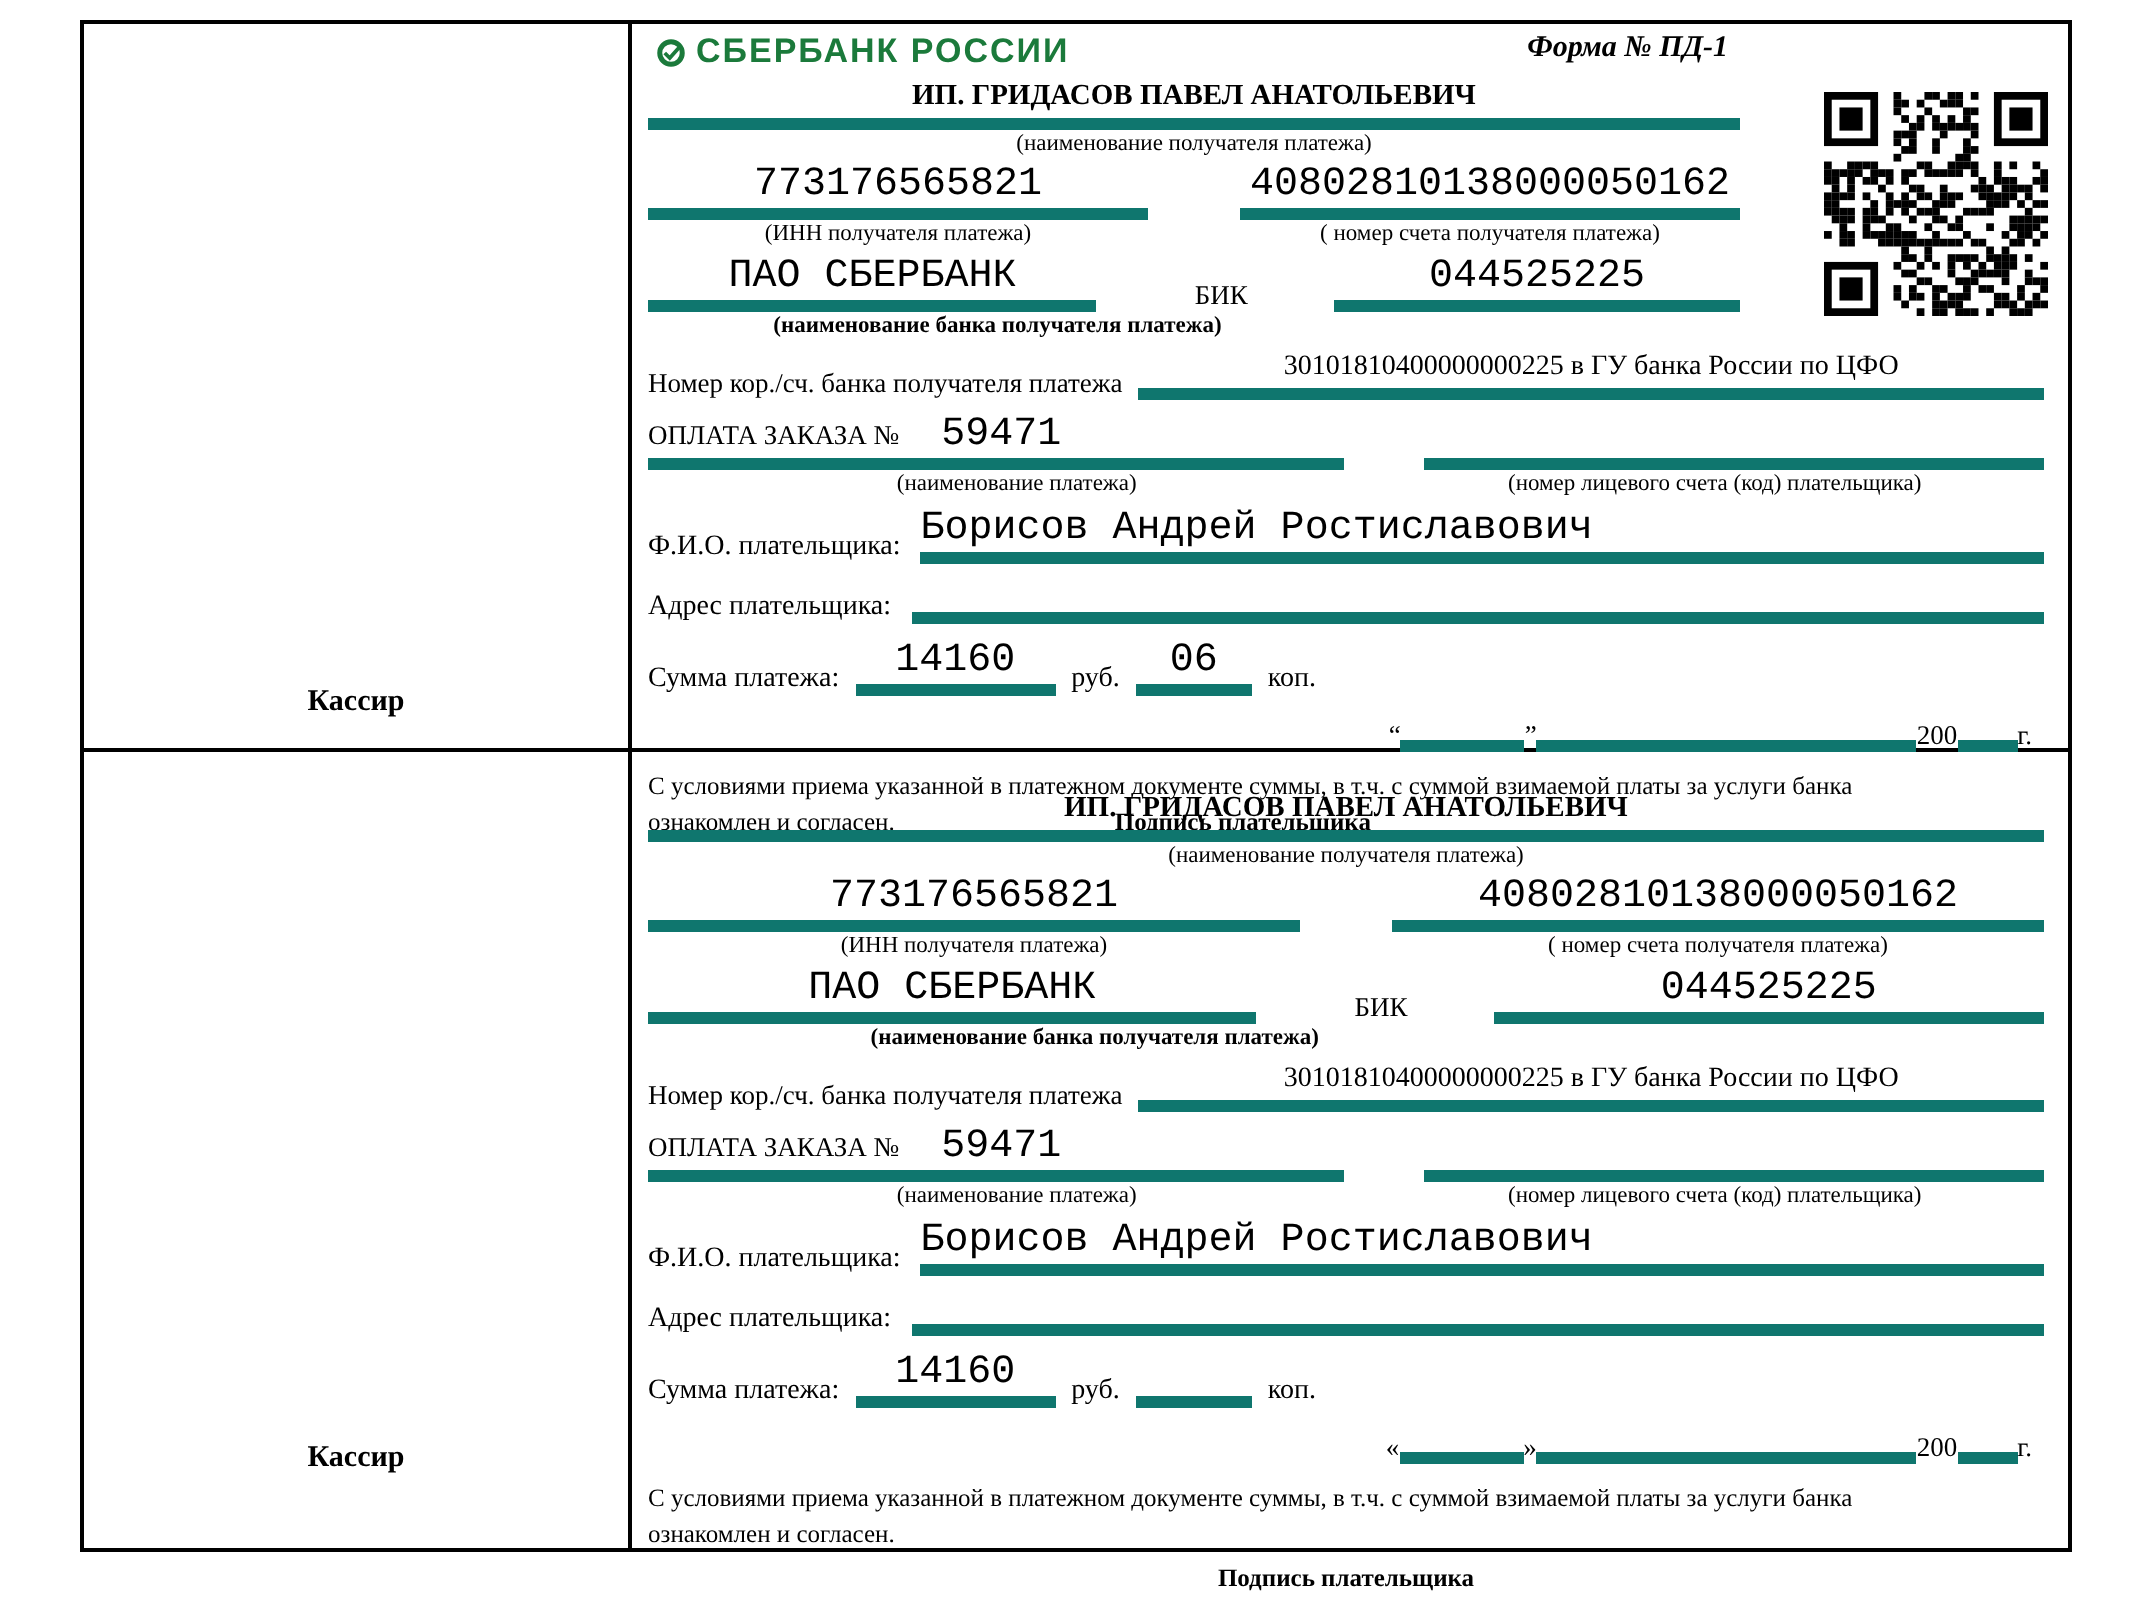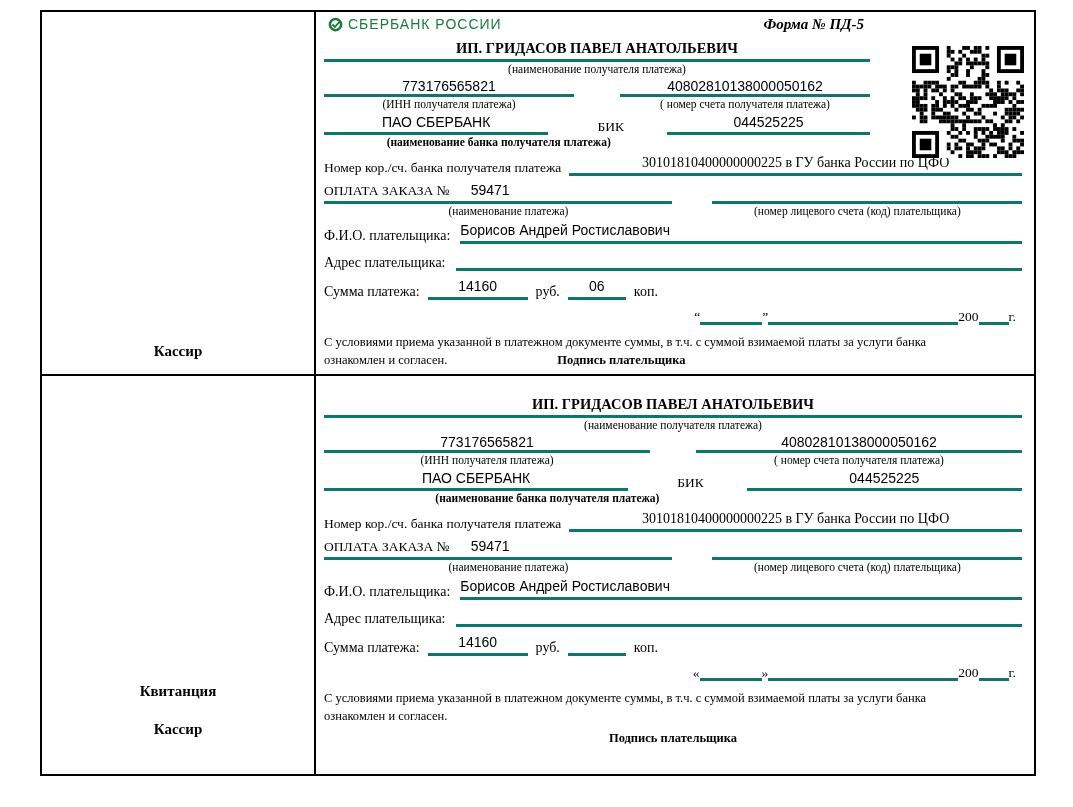--- a/index.html
+++ b/index.html
@@ -11,28 +11,28 @@
   .stub{width:272px;min-width:272px;border-right:2px solid #000;position:relative;text-align:center;}
   .stub-title,.stub-cashier{font-weight:bold;font-size:15px;}
   .stub-top-title{margin-top:40px;}
   .stub-cashier{position:absolute;left:0;right:0;}
   .slip-top .stub-cashier{bottom:14px;}
   .slip-bottom .stub-title{position:absolute;left:0;right:0;bottom:74px;}
   .slip-bottom .stub-cashier{bottom:36px;}
   .body{flex:1;position:relative;padding:4px 12px 0 8px;font-size:13px;}
   .hdr-row{display:flex;align-items:flex-start;justify-content:space-between;height:22px;margin-bottom:2px;}
   .brand{display:flex;align-items:center;gap:5px;margin-left:4px;}
-  .brand-text{color:#1b7a3b;font-weight:normal;font-size:14px;letter-spacing:1px;font-family:"Liberation Sans",sans-serif;}
+  .brand-text{color:#1b7a3b;font-weight:bold;font-size:17px;letter-spacing:1px;font-family:"Liberation Sans",sans-serif;}
   .form-no{font-weight:bold;font-style:italic;font-size:15px;margin-right:158px;white-space:nowrap;}
   .qr{position:absolute;top:34px;right:10px;width:112px;height:112px;}
   .qr-pad{padding-right:152px;}
-  .u{border-bottom:3px solid #0f766e;}
+  .u{border-bottom:6px solid #0f766e;}
   .center{text-align:center;}
   .small{font-size:11.5px;}
-  .val{font-family:Liberation Sans, sans-serif;font-size:14px;}
+  .val{font-family:Liberation Mono, monospace;font-size:20px;}
   .recipient{font-weight:bold;font-size:14.5px;padding-bottom:2px;text-align:center;}
   .sec1 .recipient{margin-top:16px;}
   .label-line{margin-top:1px;}
   .two-col{display:flex;gap:46px;margin-top:3px;}
   .col{flex:1;min-height:18px;}
   .bank-row{display:flex;align-items:flex-end;margin-top:4px;gap:23px;}
   .bank-line{flex:1.05;min-height:18px;}
   .bik-label{margin:0 20px 0 26px;font-size:13.5px;white-space:nowrap;}
   .bik-line{flex:0.95;min-height:18px;}
   .bank-label-wrap{width:64%;margin-top:1px;font-weight:bold;}
@@ -78,21 +78,21 @@
       <div class="hdr-row">
         <div class="brand">
           <span class="brand-mark">
             <svg width="15" height="15" viewBox="0 0 24 24">
                 <circle cx="12" cy="12" r="9" fill="none" stroke="#1b7a3b" stroke-width="4"></circle>
                 <path d="M7 12l4 4 8-9" stroke="#1b7a3b" stroke-width="3" fill="none"></path>
               </svg>
           </span>
           <span class="brand-text">СБЕРБАНК РОССИИ</span>
         </div>
-        <div class="form-no">Форма № ПД-5</div>
+        <div class="form-no">Форма № ПД-1</div>
       </div>
 
       <div class="qr"><svg xmlns="http://www.w3.org/2000/svg" width="112" height="112" viewBox="0 0 100 100">
             <rect width="100" height="100" fill="#fff"></rect>
             <rect x="31.03" y="0.00" width="3.45" height="3.45" fill="#000"></rect>
             <rect x="44.83" y="0.00" width="3.45" height="3.45" fill="#000"></rect>
             <rect x="48.28" y="0.00" width="3.45" height="3.45" fill="#000"></rect>
             <rect x="55.17" y="0.00" width="3.45" height="3.45" fill="#000"></rect>
             <rect x="58.62" y="0.00" width="3.45" height="3.45" fill="#000"></rect>
             <rect x="65.52" y="0.00" width="3.45" height="3.45" fill="#000"></rect>
@@ -473,21 +473,20 @@
           <span>ознакомлен и согласен.</span>
           <span class="sig">Подпись плательщика</span>
         </div>
       </div>
 
     </div>
   </div>
 
   <div class="slip slip-bottom sec1">
     <div class="stub">
-      <div class="stub-title">Квитанция</div>
       <div class="stub-cashier">Кассир</div>
     </div>
     <div class="body">
 
       <div>
         <div class="u recipient">ИП. ГРИДАСОВ ПАВЕЛ АНАТОЛЬЕВИЧ</div>
         <div class="small center label-line">(наименование получателя платежа)</div>
         <div class="two-col">
           <div class="col">
             <div class="u center val">773176565821</div>

